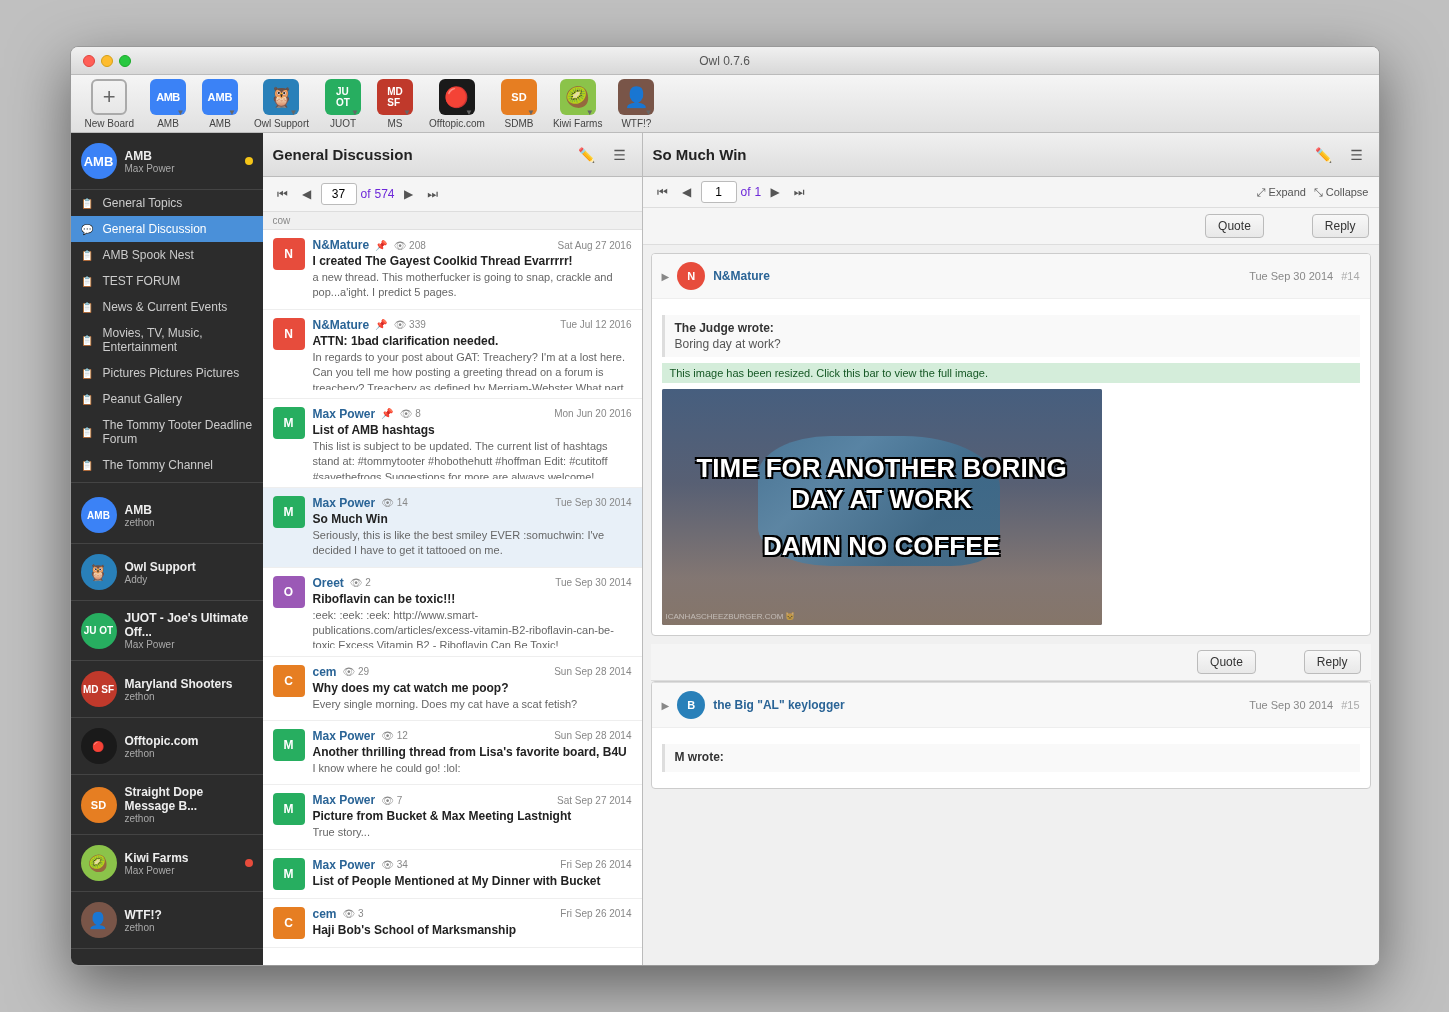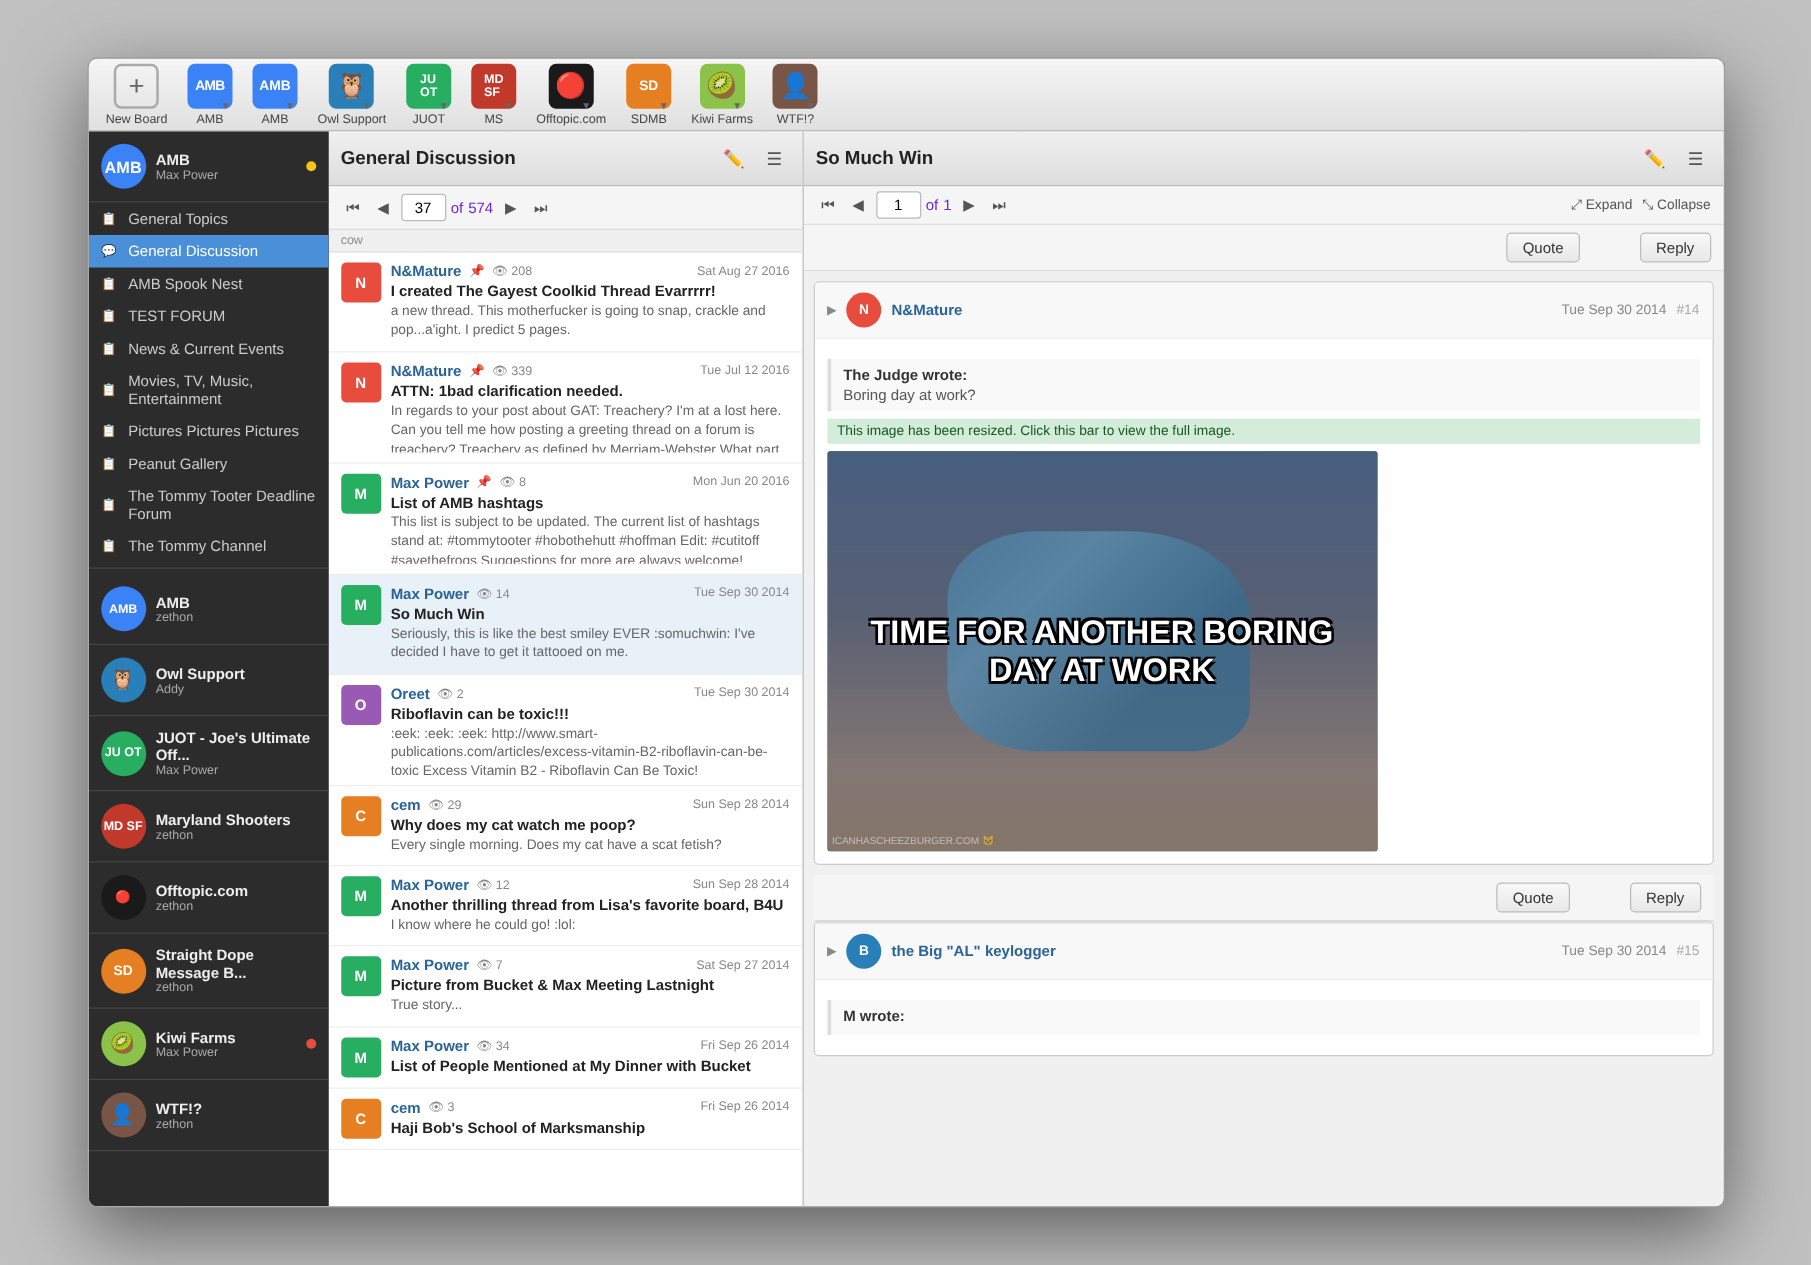--- a/index.html
+++ b/index.html
@@ -332,21 +332,21 @@
       background: #d4edda;
       padding: 4px 8px;
       font-size: 11px;
       color: #155724;
       cursor: pointer;
       margin-bottom: 6px;
     }
     .post-image {
       width: 100%;
       max-width: 440px;
-      height: 320px;
+      height: 236px;
       background: #1a1a2e;
       border-radius: 2px;
       display: flex;
       flex-direction: column;
       align-items: center;
       justify-content: center;
       position: relative;
       overflow: hidden;
     }
     .meme-top-text {
@@ -415,20 +415,28 @@
     .second-post-header {
       background: #f8f8f8;
       border-top: 1px solid #ddd;
     }
   </style>
 </head>
 <body>
 
 <div class="window">
 
+  <div class="titlebar">
+    <div class="traffic-lights">
+      <div class="traffic-light tl-close"></div>
+      <div class="traffic-light tl-min"></div>
+      <div class="traffic-light tl-max"></div>
+    </div>
+    <div class="titlebar-title">Owl 0.7.6</div>
+  </div>
 
   <div class="toolbar">
     <div class="toolbar-btn">
       <div class="new-board-btn">+</div>
       <span class="toolbar-btn-label">New Board</span>
     </div>
     <div class="toolbar-btn">
       <div class="toolbar-btn-icon" style="background:#3b82f6; font-size:11px; font-weight:bold; letter-spacing:-0.5px; position:relative;">
         AMB<span class="dropdown-arrow">▼</span>
       </div>
@@ -799,20 +807,21 @@
                 <div class="post-quote-author">
                   <span>The Judge</span> wrote:
                 </div>
                 <div>Boring day at work?</div>
               </div>
               <div class="post-image-notice">This image has been resized. Click this bar to view the full image.</div>
               <div class="post-image">
                 <div class="meme-bg"></div>
                 <div class="meme-top-text" style="position:relative; z-index:2; padding: 8px;">Time for another boring day at work</div>
                 <div style="width:55%; height:55%; background: linear-gradient(135deg, #4a7a9b 0%, #5a8aab 30%, #3a6a8b 70%); border-radius: 30% 40% 20% 30%; position:absolute; top:20%; left:22%; z-index:1; opacity:0.85;"></div>
+                <div class="meme-bottom-text" style="position:relative; z-index:2; padding: 8px;">Damn no coffee</div>
                 <div class="watermark">ICANHASCHEEZBURGER.COM 🐱</div>
               </div>
             </div>
           </div>
 
           <div class="post-actions-bar">
             <button class="action-btn">Quote</button>
             <button class="action-btn">Reply</button>
           </div>
 

